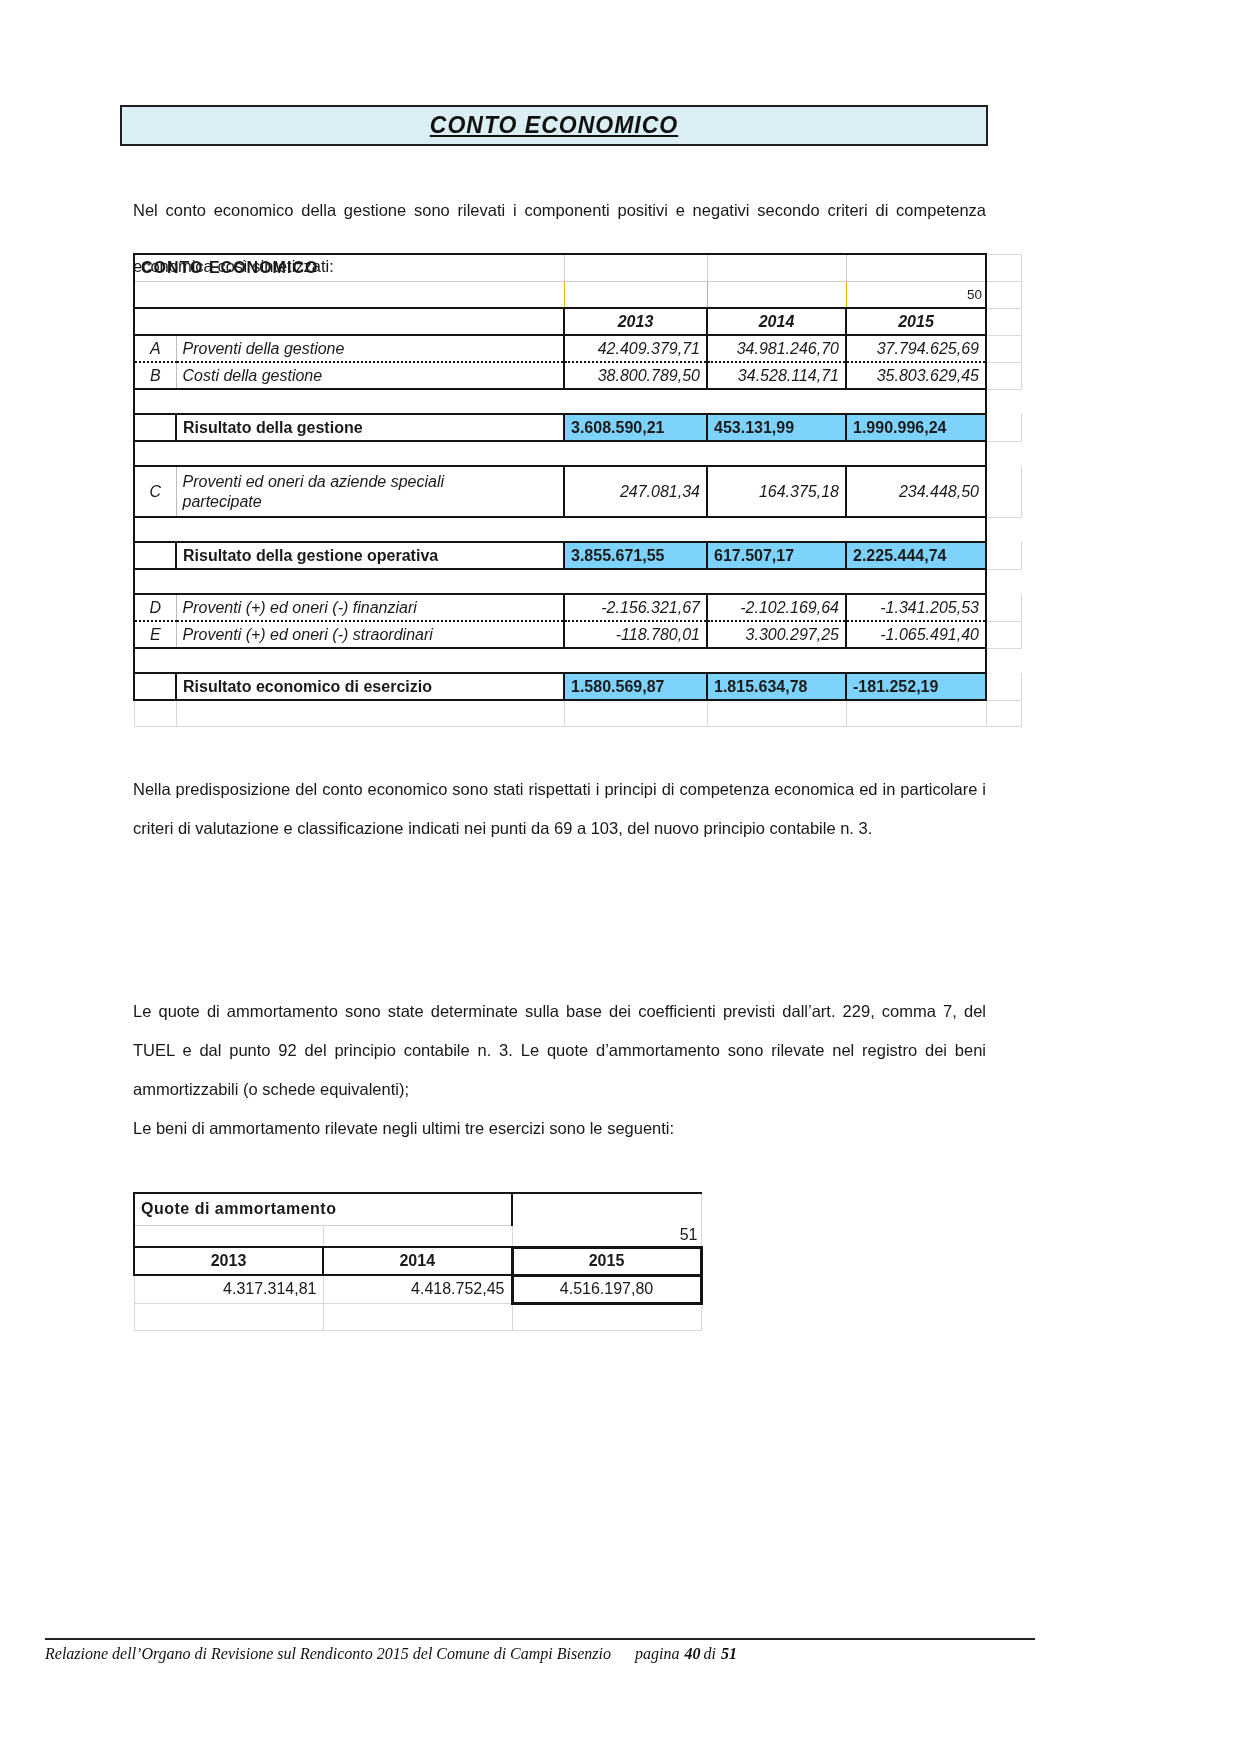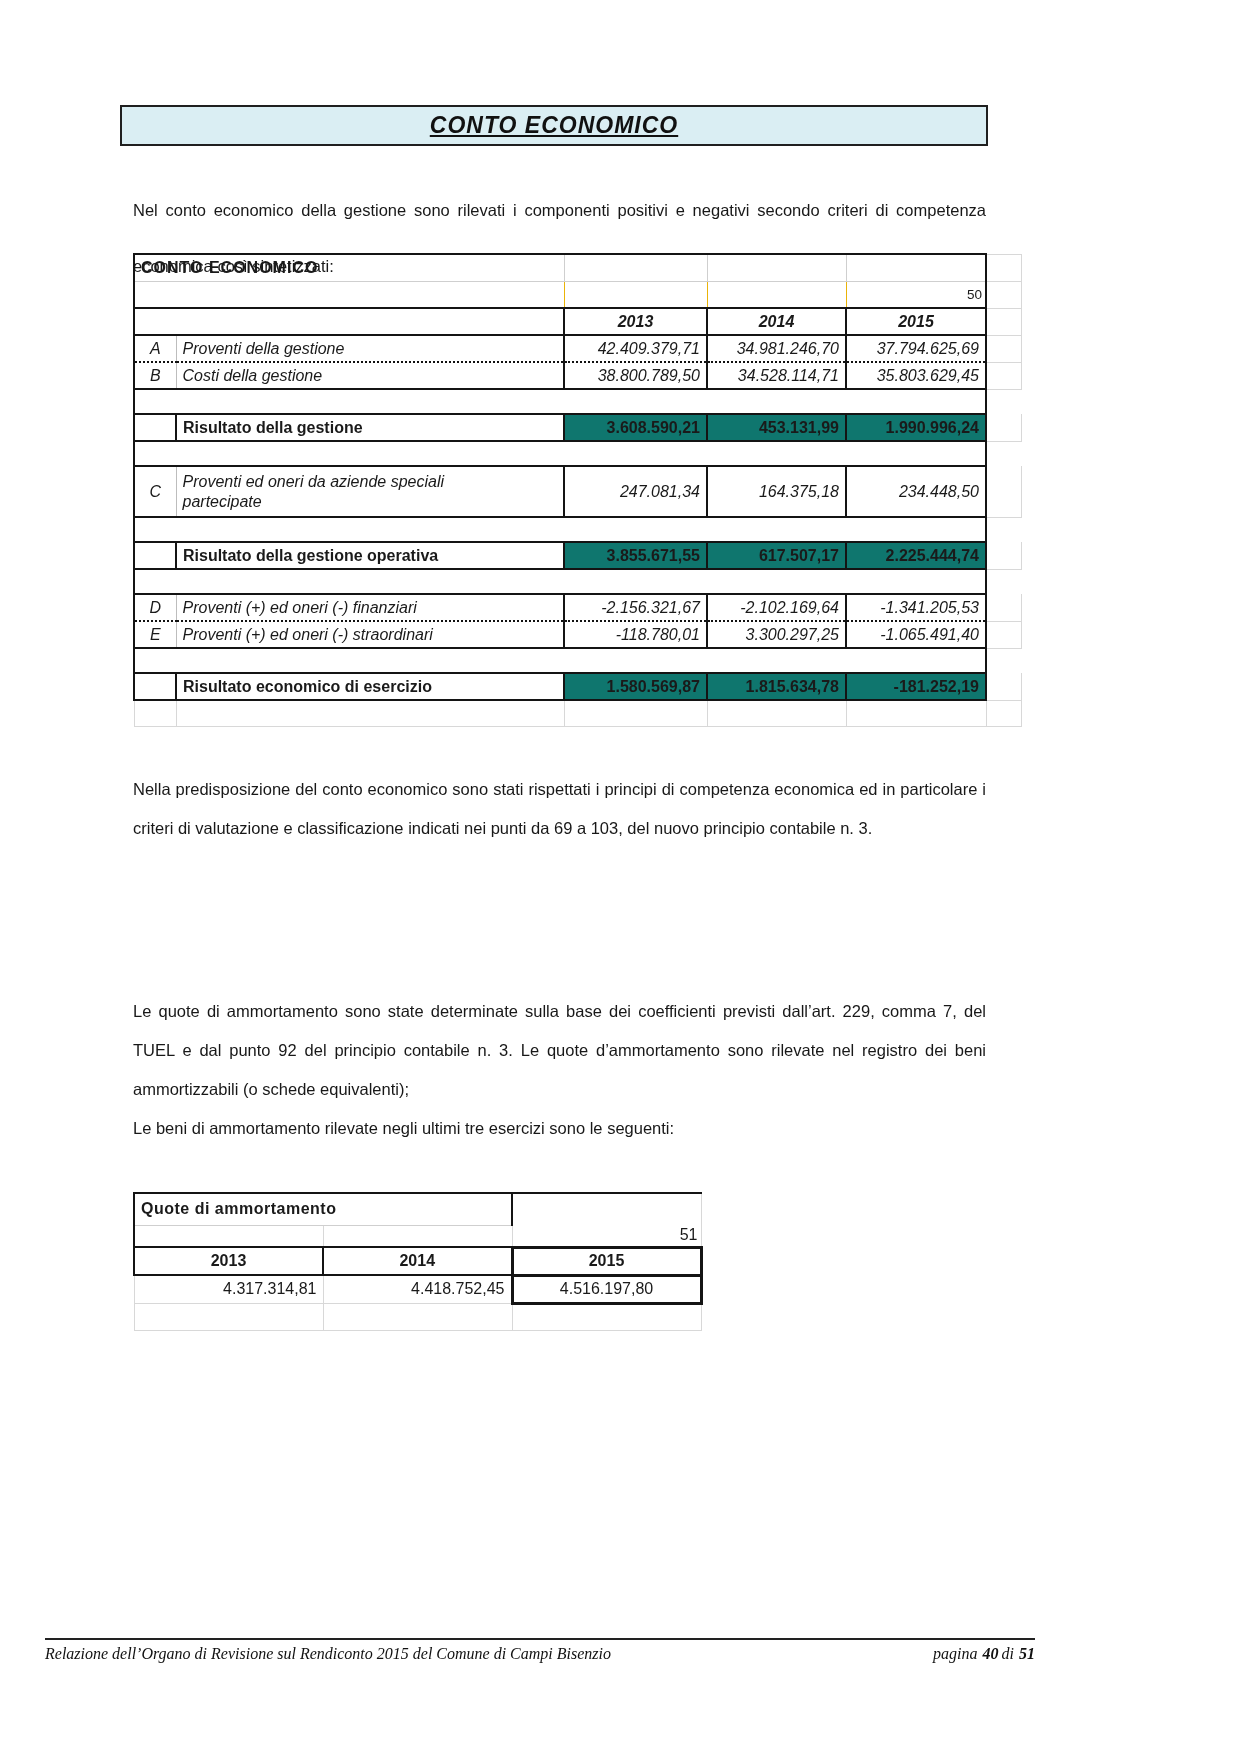--- a/index.html
+++ b/index.html
@@ -49,21 +49,21 @@
   .dv { font-style:italic; text-align:right; border-right:2px solid #141414; font-size:15.5px; }
   tr.dotted td:not(.xcol) { border-bottom:2px dotted #111; }
   tr.bsolid td:not(.xcol) { border-bottom:2px solid #141414; }
   tr.dtop td:not(.xcol) { border-top:2px solid #141414; }
   tr.ctall td { height:51px; }
   .dd.twoline { line-height:1.25; padding-right:86px; }
 
   
   .rlet { border:2px solid #141414; border-right:1px solid #bdbdbd; }
   .rlab { border:2px solid #141414; font-weight:bold; }
-  .rv   { border:2px solid #141414; font-weight:bold; text-align:right; background:#0f766e; font-size:15.5px; }
+  .rv   { border:2px solid #141414; font-weight:bold; background:#7dd3fc; font-size:15.5px; }
 
   
   tr.sp td { height:25px; border:none; }
   tr.sp .sp-first { border-left:2px solid #141414; }
   tr.sp .sp-last { border-right:2px solid #141414; }
   tr.fin td { height:26px; border-left:1px solid #d8d8d8; border-bottom:1px solid #d8d8d8; }
   tr.fin td:last-child, .xcol { border-right:1px solid #d8d8d8; }
   .xcol { border-bottom:1px solid #d8d8d8; }
   tr.rt1 .xcol { border-top:1px solid #d8d8d8; }
 
@@ -81,22 +81,22 @@
   .q-yh { height:28px; border:2px solid #141414; font-weight:bold; text-align:center; }
   .q-yh3 { border:3px solid #141414; }
   .q-val { height:28px; font-size:17.5px; text-align:right; border-left:1px solid #d8d8d8;
            border-bottom:1px solid #d8d8d8; }
   .q-val3 { height:28px; font-size:16.5px; text-align:center; border:3px solid #141414; }
   tr.qfin td { height:27px; border-left:1px solid #d8d8d8; border-bottom:1px solid #d8d8d8; }
   tr.qfin td:last-child { border-right:1px solid #d8d8d8; }
 
   
   .footer { position:absolute; left:45px; top:1638px; width:990px; border-top:2px solid #222;
-            padding-top:5px; display:flex; justify-content:space-between;
-            font-family:"Liberation Serif", serif; font-style:italic; font-size:16px; color:#111; }
+            padding-top:5px; display:flex; justify-content:flex-start;
+            font-family:"Liberation Serif", serif; font-style:italic; font-size:16px; color:#111;gap:24px; }
   .footer-right b { margin-left:5px; }
   .footer-right .ofw { margin-left:3px; }
 </style>
 </head>
 <body>
 
 <div class="page">
 
   <div class="banner">
     <span>CONTO ECONOMICO</span>

